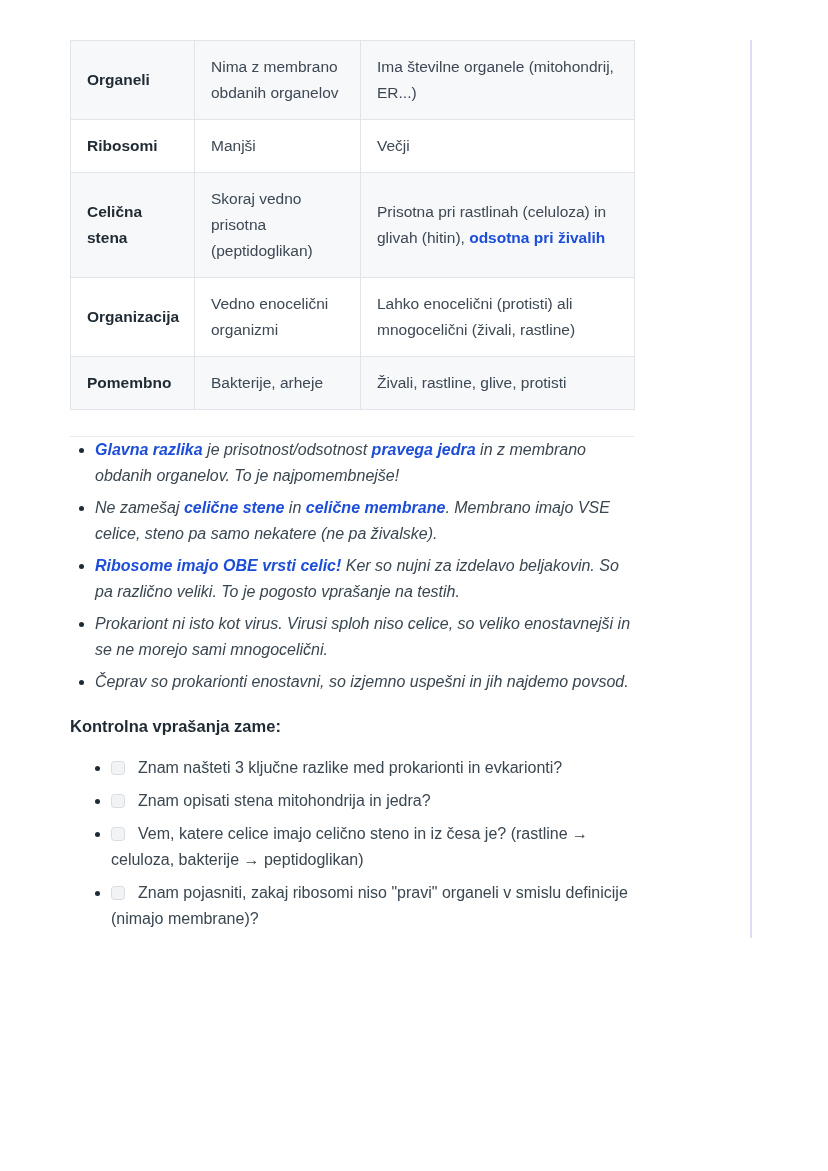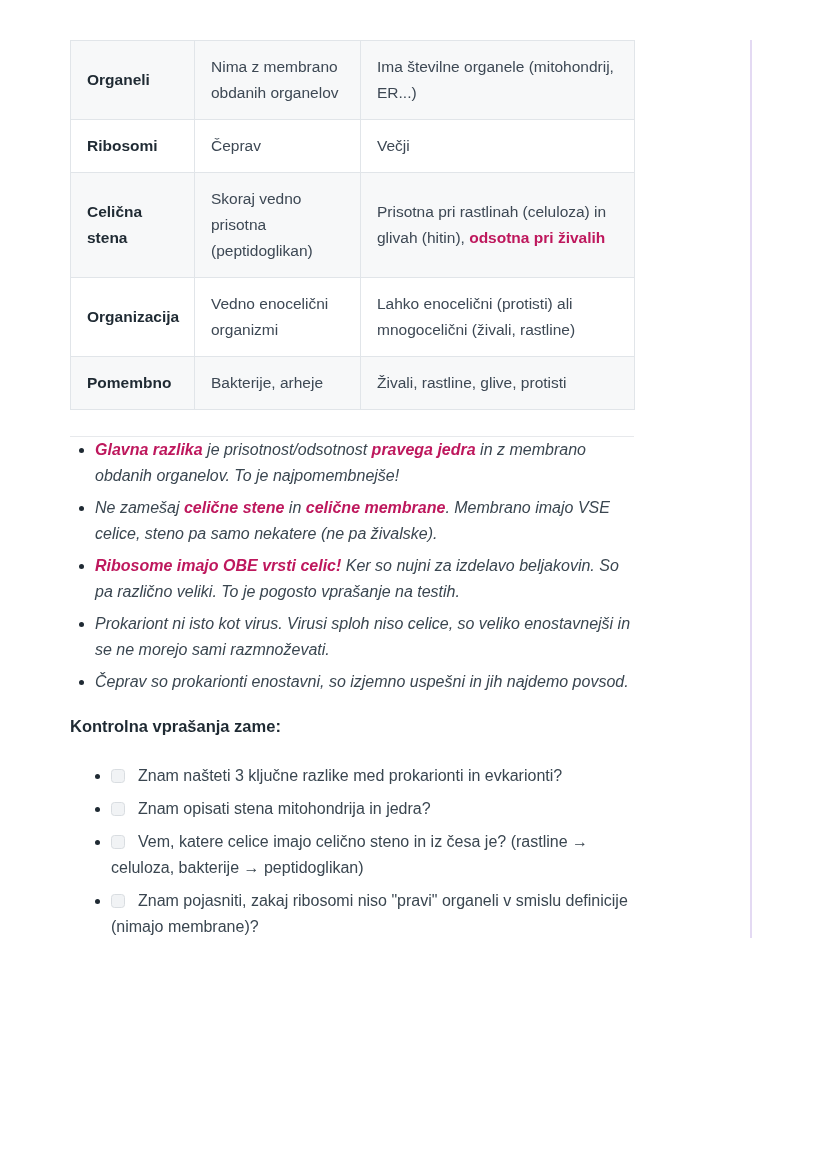--- a/index.html
+++ b/index.html
@@ -39,21 +39,21 @@
     color: #3d4854;
     table-layout: fixed;
   }
   table.cmp td {
     border: 1px solid #e1e5e9;
     padding: 13px 16px;
     vertical-align: middle;
   }
   table.cmp tr:nth-child(odd) td { background: #f7f8f9; }
   table.cmp td.lbl { font-weight: bold; color: #1f2a33; }
-  b { font-weight: bold; color: #be185d; }
+  b { font-weight: bold; color: #1d4ed8; }
 
   
   hr.divider {
     border: none;
     border-top: 1px solid #e7e9ec;
     margin: 26px 0 0 0;
   }
   hr.divider2 {
     border: none;
     border-top: 1px solid #e7e9ec;
@@ -80,21 +80,21 @@
   }
   ul.blist li { margin: 0 0 6px 0; }
   ul.blist li::marker { color: #1f2a33; }
   ul.blist li:last-child { margin-bottom: 0; }
 
   p.subheading {
     font-weight: bold;
     font-size: 16.5px;
     line-height: 26px;
     color: #1f2a33;
-    margin: 18px 0 24px 0;
+    margin: 18px 0 16px 0;
   }
 
   ul.checklist { margin: 0; padding: 0 0 0 25px; font-size: 16px; line-height: 26px; }
   ul.checklist li { margin: 0 0 7px 16px; }
   ul.checklist li::marker { color: #1f2a33; }
   ul.checklist li:last-child { margin-bottom: 0; }
   .checkbox {
     display: inline-block;
     width: 14px;
     height: 14px;
@@ -130,21 +130,21 @@
           <col style="width:274px">
       </colgroup>
       <tbody>
         <tr>
           <td class="lbl">Organeli</td>
           <td><span>Nima z membrano obdanih organelov</span></td>
           <td><span>Ima številne organele (mitohondrij, ER...)</span></td>
         </tr>
         <tr>
           <td class="lbl">Ribosomi</td>
-          <td><span>Čeprav</span></td>
+          <td><span>Manjši</span></td>
           <td><span>Večji</span></td>
         </tr>
         <tr>
           <td class="lbl">Celična stena</td>
           <td><span>Skoraj vedno prisotna (peptidoglikan)</span></td>
           <td><span>Prisotna pri rastlinah (celuloza) in glivah (hitin), </span><b>odsotna pri živalih</b></td>
         </tr>
         <tr>
           <td class="lbl">Organizacija</td>
           <td><span>Vedno enocelični organizmi</span></td>
@@ -158,21 +158,21 @@
       </tbody>
     </table>
 
     <hr class="divider">
 
 
     <ul class="blist">
       <li><span><b>Glavna razlika</b><span> je prisotnost/odsotnost </span><b>pravega jedra</b><span> in z membrano obdanih organelov. To je najpomembnejše!</span></span></li>
       <li><span><span>Ne zamešaj </span><b>celične stene</b><span> in </span><b>celične membrane</b><span>. Membrano imajo VSE celice, steno pa samo nekatere (ne pa živalske).</span></span></li>
       <li><span><b>Ribosome imajo OBE vrsti celic!</b><span> Ker so nujni za izdelavo beljakovin. So pa različno veliki. To je pogosto vprašanje na testih.</span></span></li>
-      <li><span><span>Prokariont ni isto kot virus. Virusi sploh niso celice, so veliko enostavnejši in se ne morejo sami razmnoževati.</span></span></li>
+      <li><span><span>Prokariont ni isto kot virus. Virusi sploh niso celice, so veliko enostavnejši in se ne morejo sami mnogocelični.</span></span></li>
       <li><span><span>Čeprav so prokarionti enostavni, so izjemno uspešni in jih najdemo povsod.</span></span></li>
     </ul>
 
     <p class="subheading">Kontrolna vprašanja zame:</p>
 
     <ul class="checklist">
       <li><span class="checkbox"></span><span>Znam našteti 3 ključne razlike med prokarionti in evkarionti?</span></li>
       <li><span class="checkbox"></span><span>Znam opisati stena mitohondrija in jedra?</span></li>
       <li><span class="checkbox"></span><span>Vem, katere celice imajo celično steno in iz česa je? (rastline → celuloza, bakterije → peptidoglikan)</span></li>
       <li><span class="checkbox"></span><span>Znam pojasniti, zakaj ribosomi niso "pravi" organeli v smislu definicije (nimajo membrane)?</span></li>

